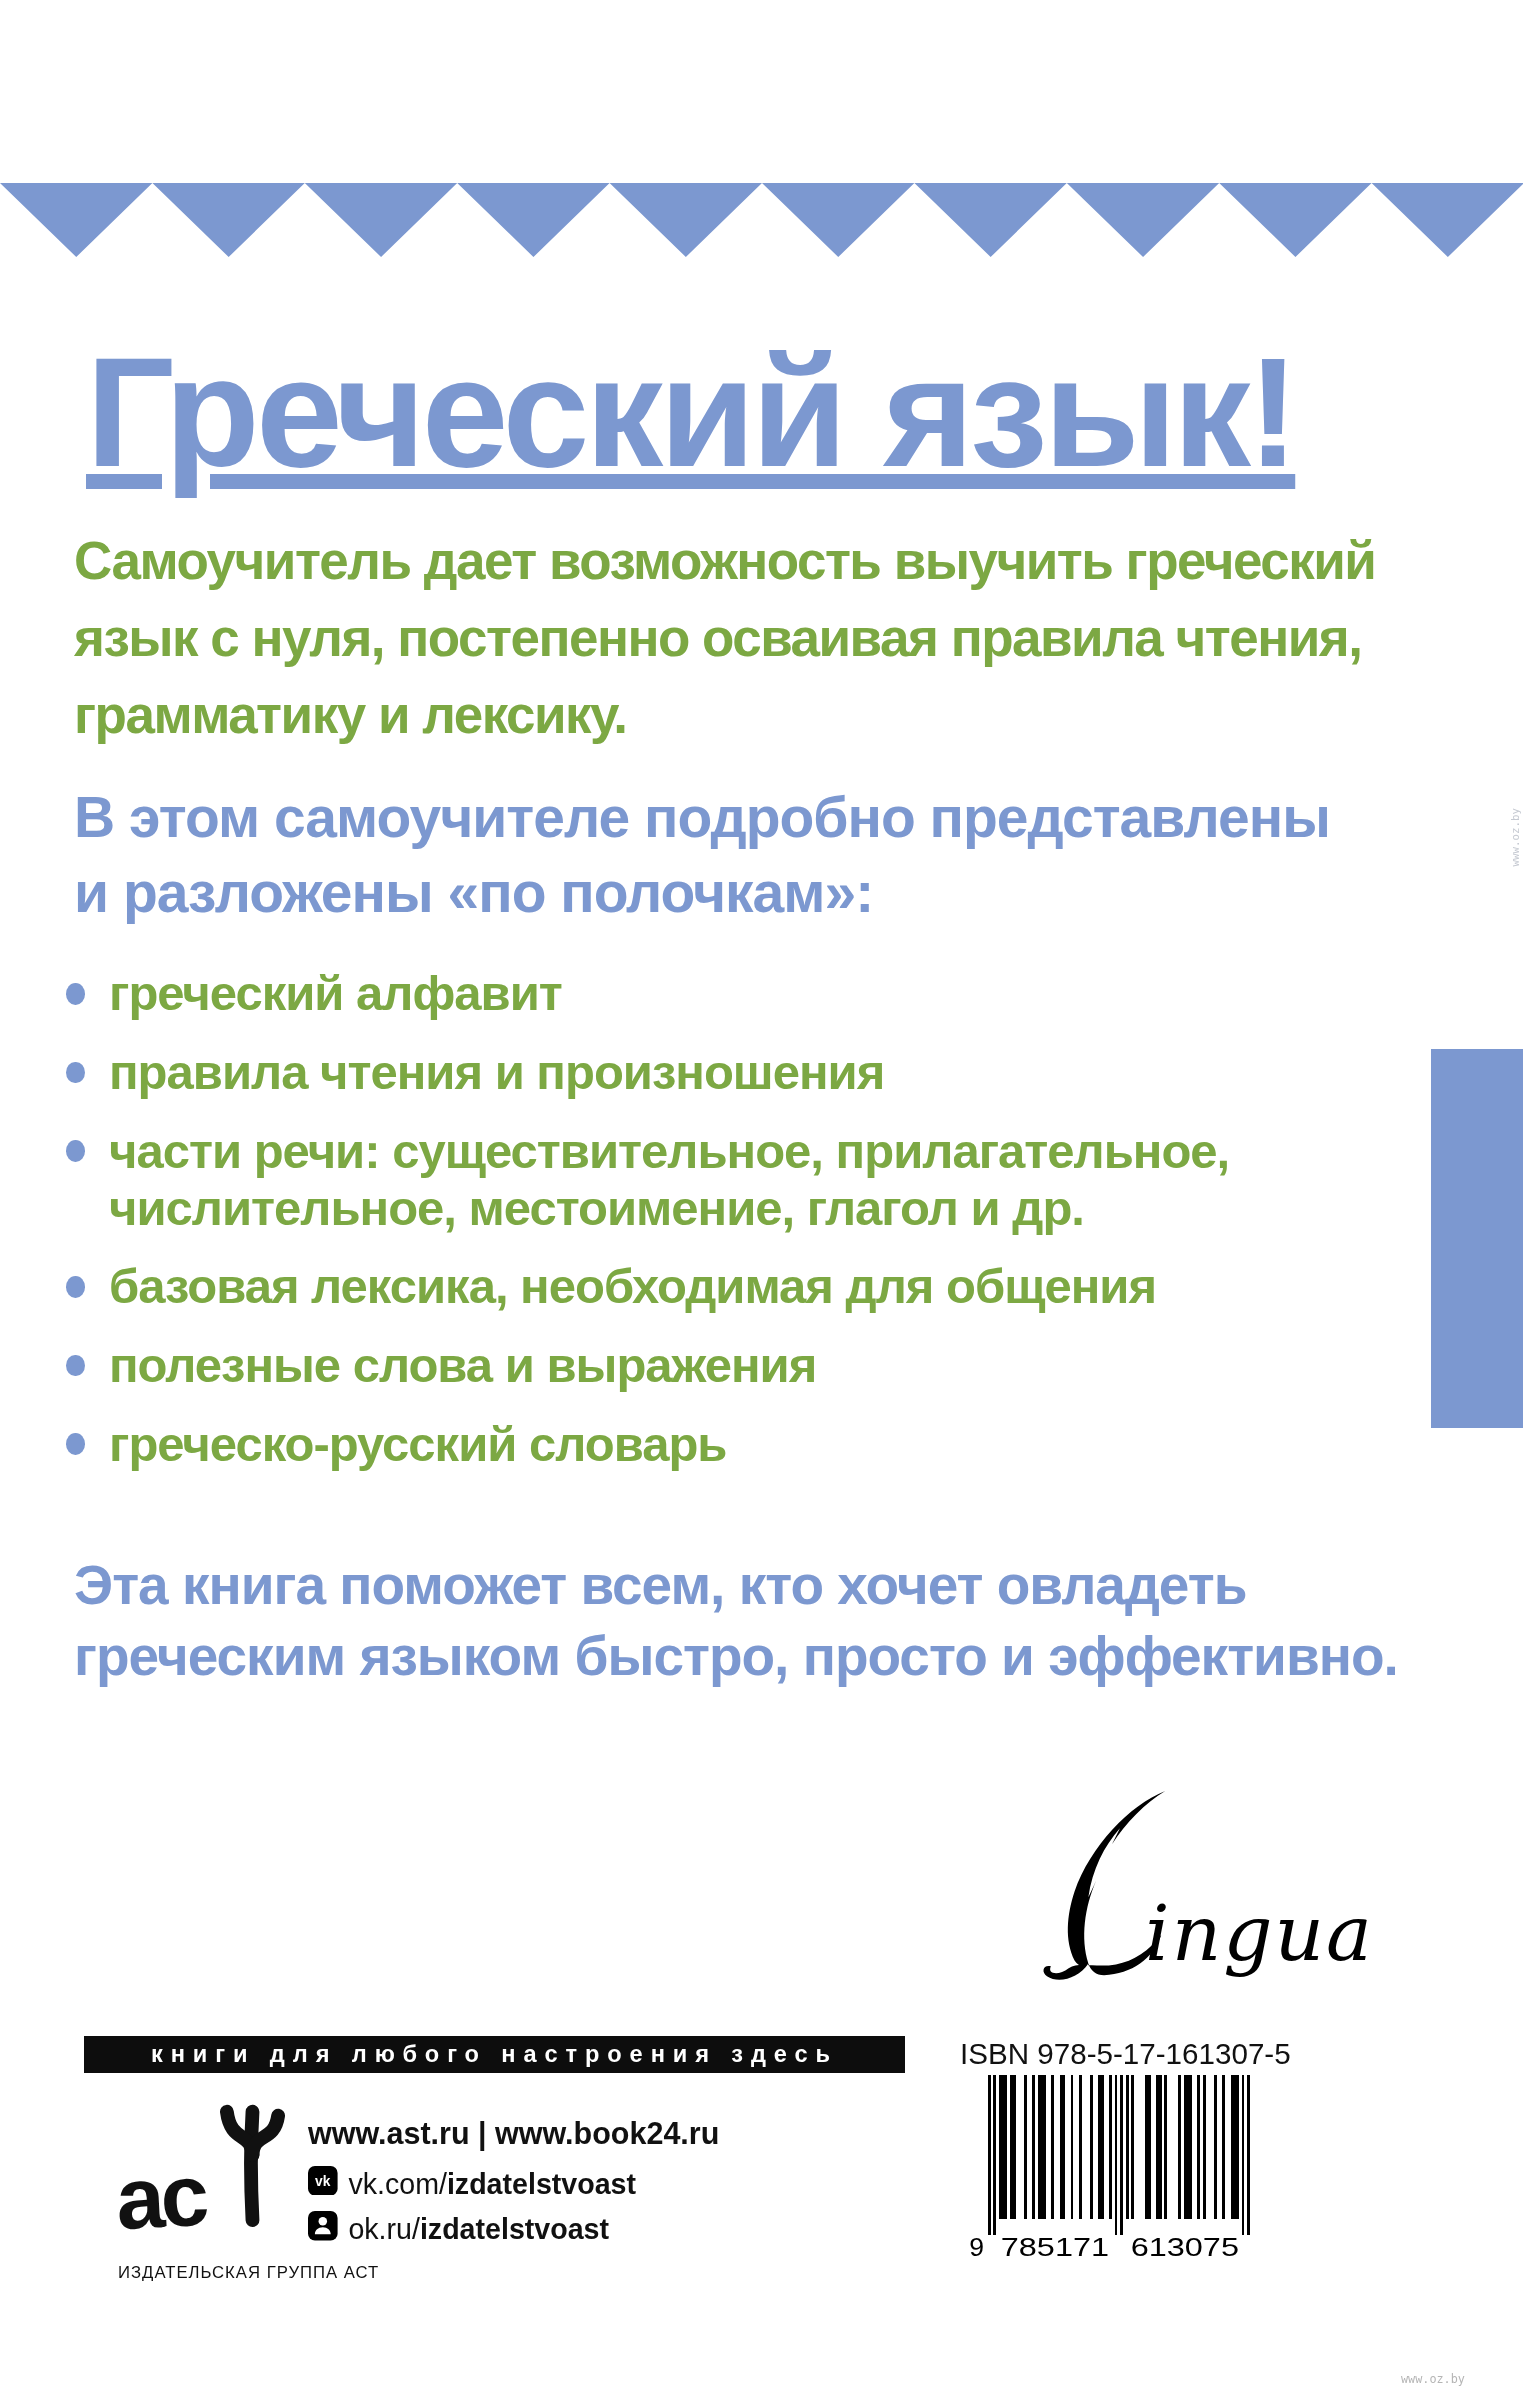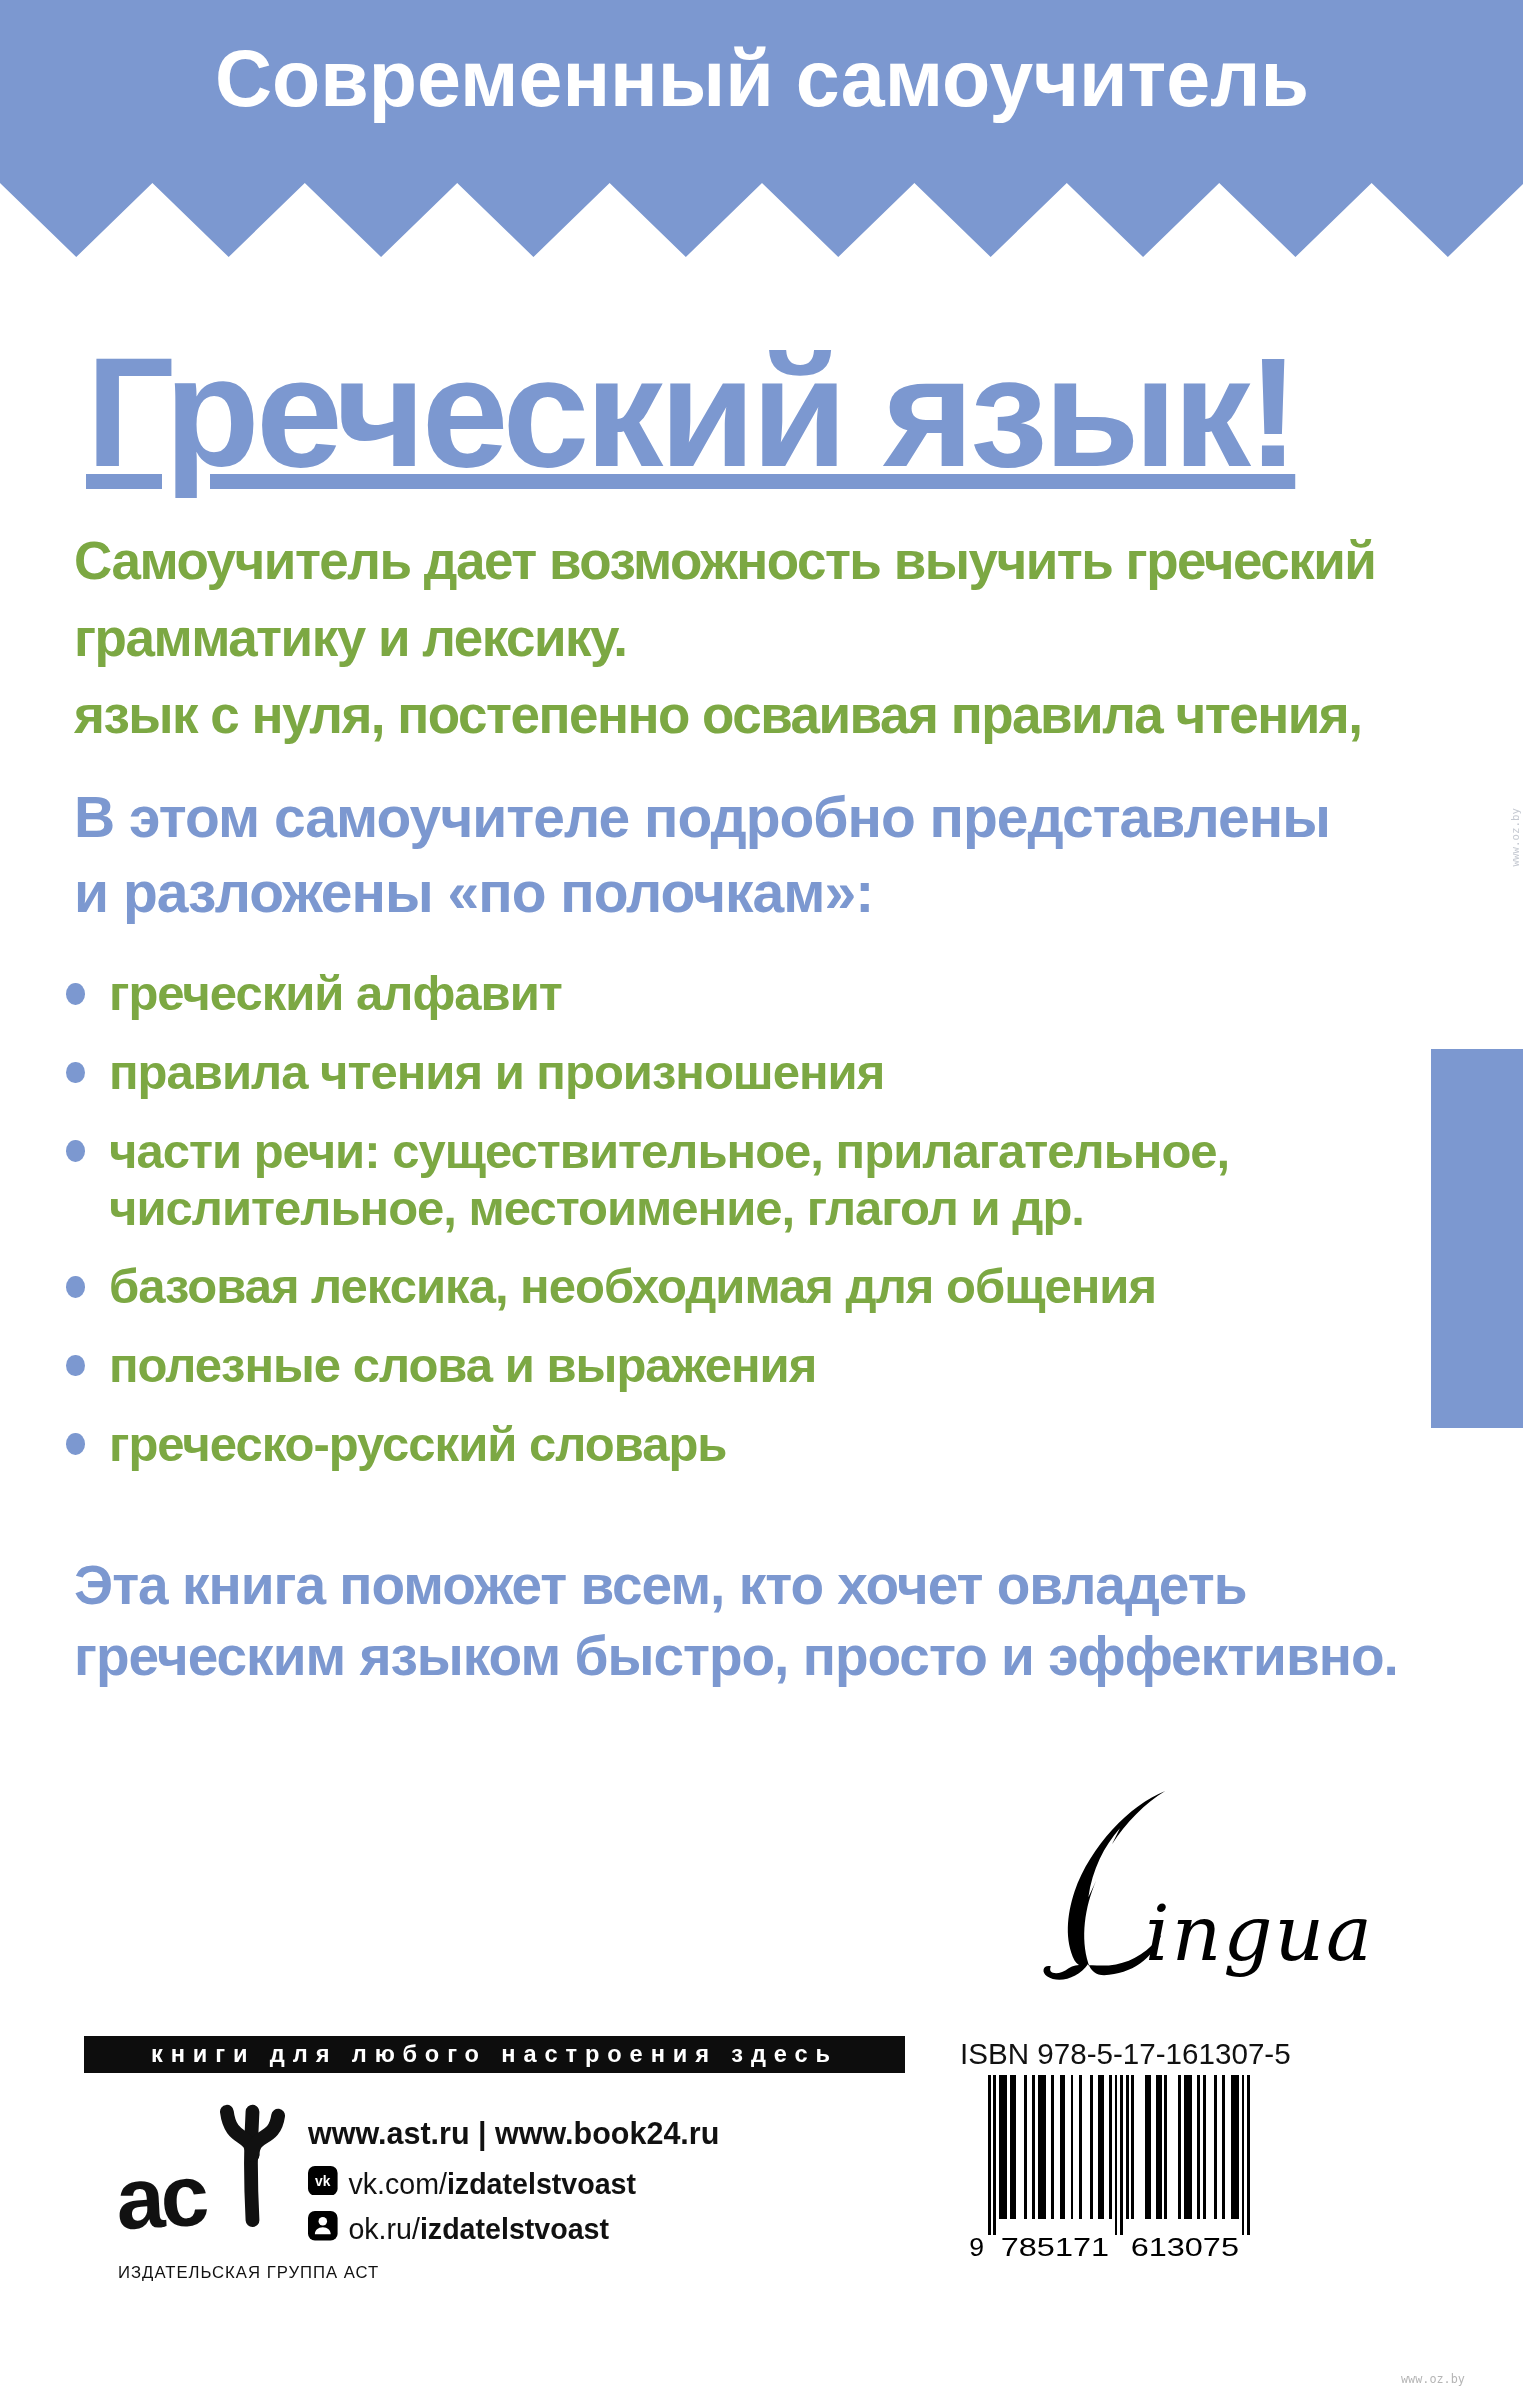--- a/index.html
+++ b/index.html
@@ -113,34 +113,31 @@
     position:absolute;left:1401px;top:2372px;
     font-family:"DejaVu Sans Mono",monospace;
     font-size:11.8px;color:#b5b5b5;
   }
 </style>
 </head>
 <body>
 
 <div class="page">
 
-  <header class="banner">
-    <div class="banner-title">Современный самоучитель</div>
-  </header>
   <svg class="zigzag" viewBox="0 0 1547 76" preserveAspectRatio="none" aria-hidden="true">
     <path fill="#7c98d0" d="M0 0 L77.4 75 L154.7 0 L232.1 75 L309.4 0 L386.8 75 L464.1 0 L541.5 75 L618.8 0 L696.2 75 L773.5 0 L850.9 75 L928.2 0 L1005.6 75 L1082.9 0 L1160.3 75 L1237.6 0 L1315 75 L1392.3 0 L1469.7 75 L1547 0 Z"></path>
   </svg>
 
   <main class="main">
     <h1 class="book-title">Греческий язык!</h1>
 
     <div class="intro">
       <div class="line">Самоучитель дает возможность выучить греческий</div>
+      <div class="line">язык с нуля, постепенно осваивая правила чтения,</div>
       <div class="line">грамматику и лексику.</div>
-      <div class="line">язык с нуля, постепенно осваивая правила чтения,</div>
     </div>
 
     <div class="list-heading">
       <div class="line">В этом самоучителе подробно представлены</div>
       <div class="line">и разложены «по полочкам»:</div>
     </div>
 
     <ul class="bullets">
       <li><span class="dot"></span><span>греческий алфавит</span></li>
       <li><span class="dot"></span><span>правила чтения и произношения</span></li>

